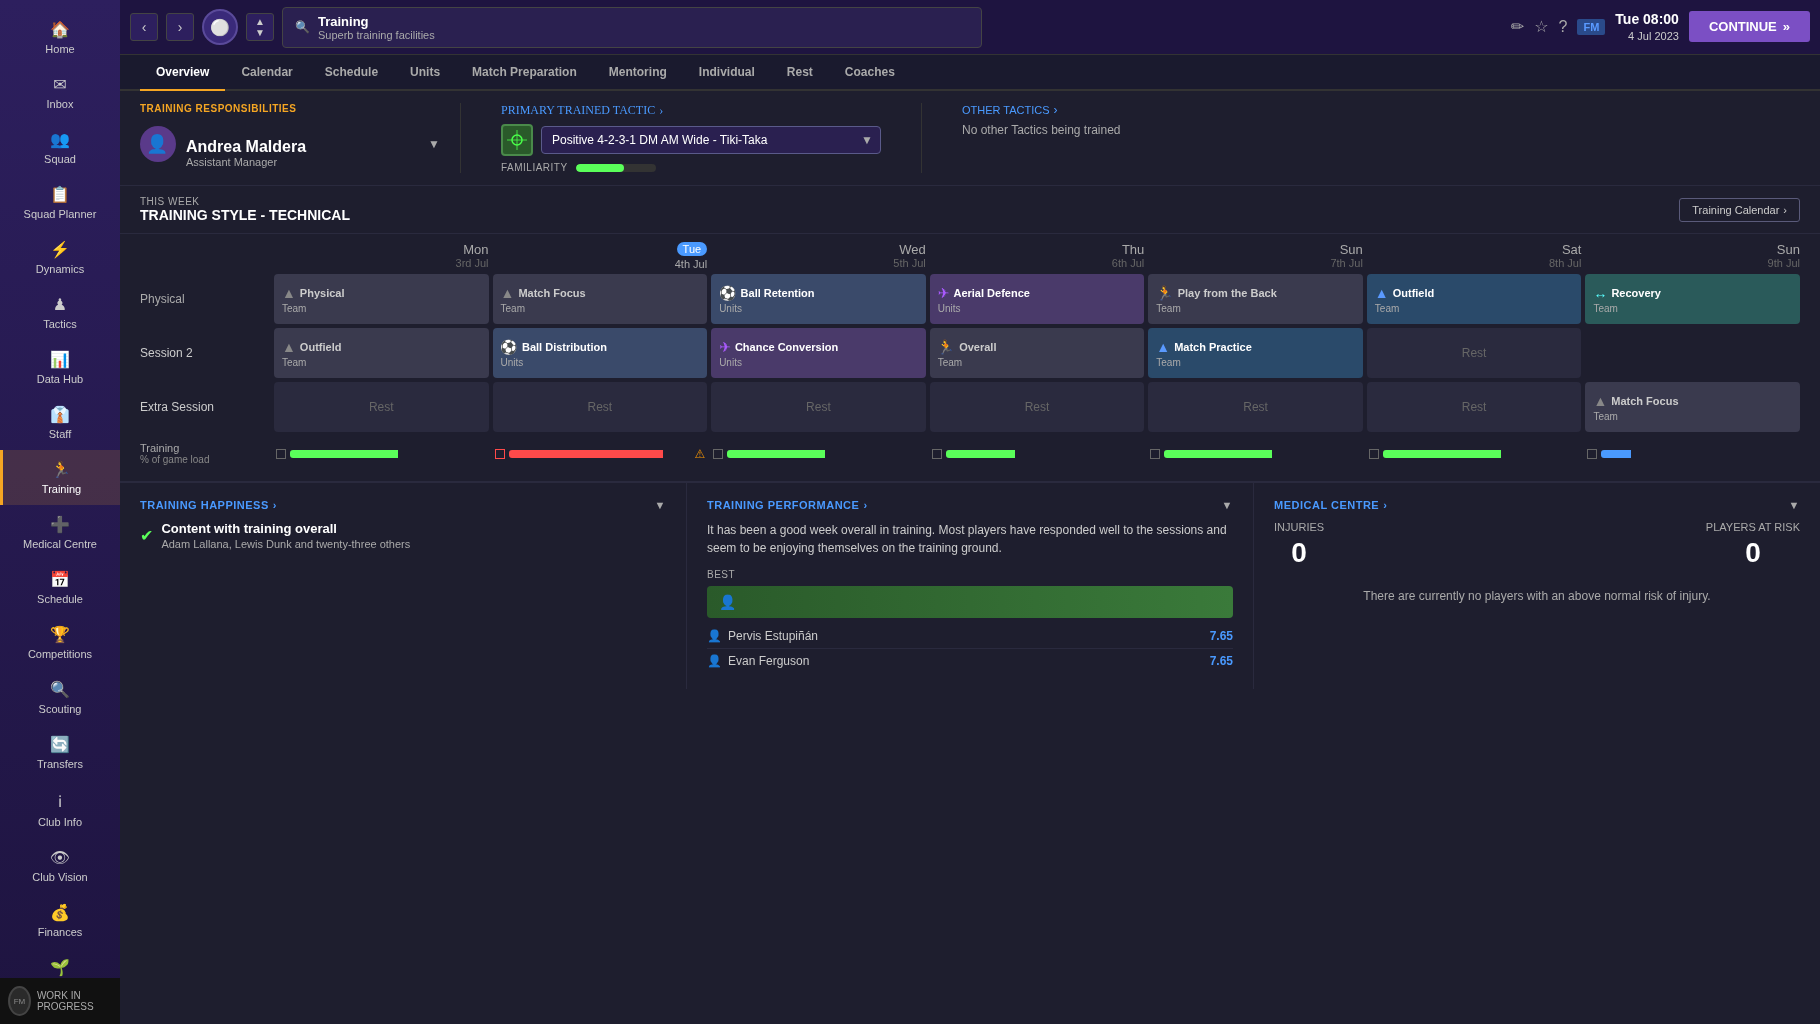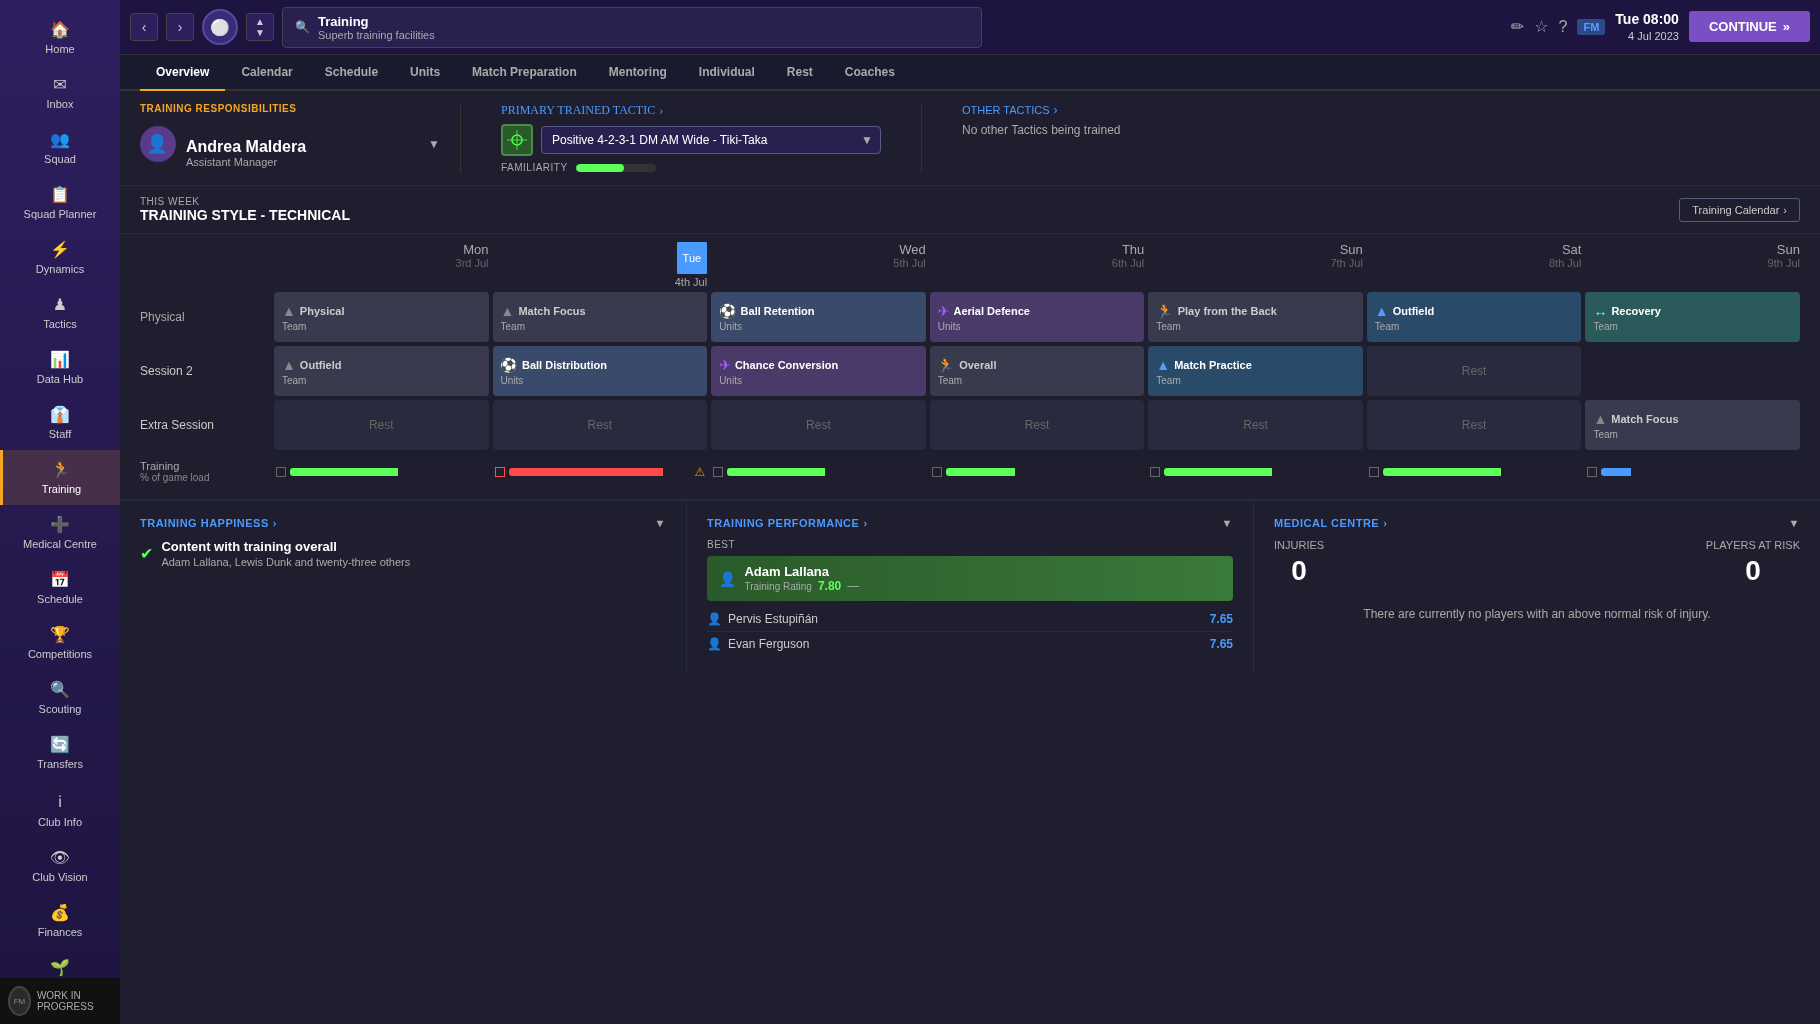--- a/index.html
+++ b/index.html
@@ -126,21 +126,21 @@
     .day-headers {
       display: grid;
       grid-template-columns: 130px repeat(7, 1fr);
       gap: 4px; padding: 8px 0 4px;
     }
     .day-header { text-align: right; }
     .day-name { font-size: 13px; color: #aaa; }
     .day-date { font-size: 11px; color: #666; }
     .day-active-badge {
       display: inline-block; background: #4a9aff; color: #fff; font-size: 11px;
-      padding: 10px 6px; border-radius: 1px;
+      padding: 1px 6px; border-radius: 7px;
     }
 
     .session-row {
       display: grid; grid-template-columns: 130px repeat(7, 1fr);
       gap: 4px; margin-bottom: 4px; align-items: stretch;
     }
     .session-label { display: flex; align-items: center; font-size: 12px; color: #aaa; padding-right: 8px; }
     .session-cell {
       border-radius: 4px; padding: 6px 8px; min-height: 50px;
       display: flex; flex-direction: column; justify-content: center; gap: 2px;
@@ -673,31 +673,24 @@
         </div>
       </div>
     </div>
 
     <div class="bottom-panel">
       <div class="panel-title">
         <span class="panel-title-link">TRAINING PERFORMANCE</span>
         <span style="color:#4a9aff;">›</span>
         <span class="panel-toggle">▼</span>
       </div>
+      <div class="performance-text">It has been a good week overall in training. Most players have responded well to the sessions and seem to be enjoying themselves on the training ground.</div>
       <div class="best-label">BEST</div>
       <div class="best-player">
         <span class="player-icon-small">👤</span>
-        <div style="flex:1;">
-          <div class="player-name-main">Adam Lallana</div>
-          <div style="display:flex; align-items:center; gap:6px;">
-            <span class="player-rating-label">Training Rating</span>
-            <span class="player-rating">7.80</span>
-            <span style="color:#aaa;">—</span>
-          </div>
-        </div>
       </div>
       <div class="player-row">
         <span class="player-row-name">
           <span>👤</span>
           <span>Pervis Estupiñán</span>
         </span>
         <span class="player-row-rating">7.65</span>
       </div>
       <div class="player-row">
         <span class="player-row-name">

